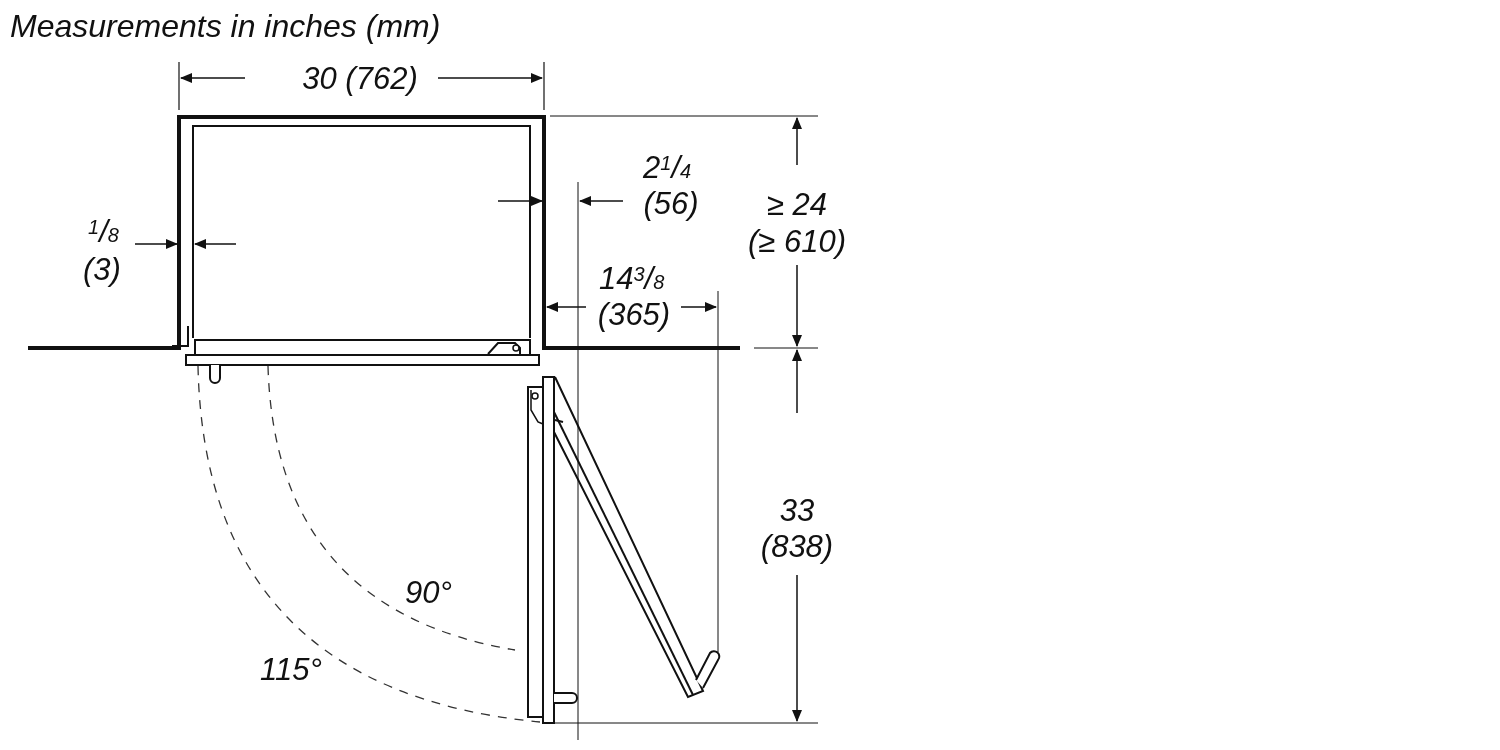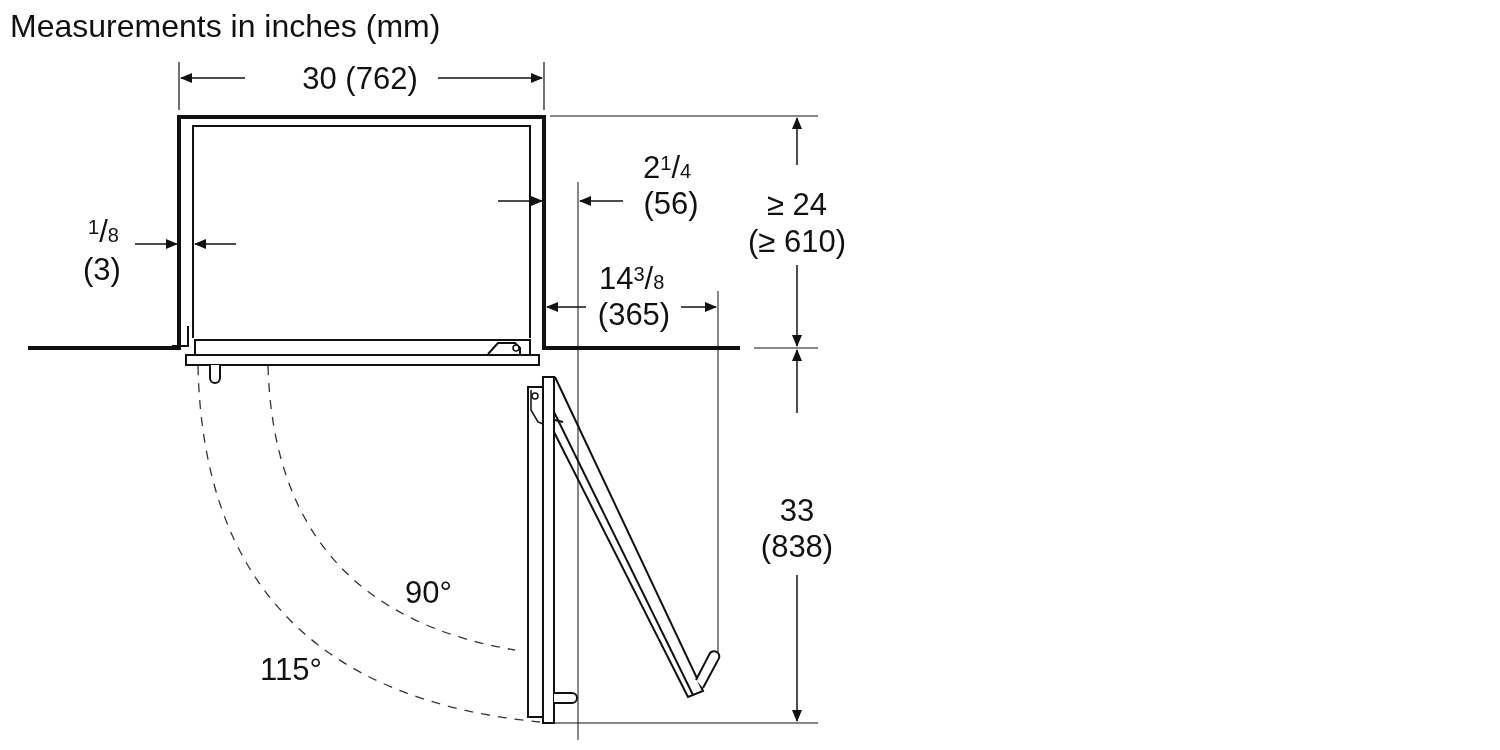--- a/index.html
+++ b/index.html
@@ -1,17 +1,17 @@
 <!DOCTYPE html>
 <html><head>
   <meta charset="utf-8">
   <style>
     html, body { margin: 0; padding: 0; background: #ffffff; }
     body { width: 1500px; height: 750px; overflow: hidden; position: relative; }
-    #stage { position: absolute; left: 0; top: 0; width: 1500px; height: 750px; }
+    #stage { position: absolute; left: 0; top: 0; width: 1500px; height: 750px; font-style: italic; }
     svg text { font-family: "Liberation Sans", "DejaVu Sans", sans-serif; fill: #111; }
     .title { font-size: 32px; }
     .dim { font-size: 31px; }
     .sup { font-size: 20px; }
   </style>
 </head>
 <body>
 
 <div id="stage">
 <svg width="1500" height="750" viewBox="0 0 1500 750" xmlns="http://www.w3.org/2000/svg">

